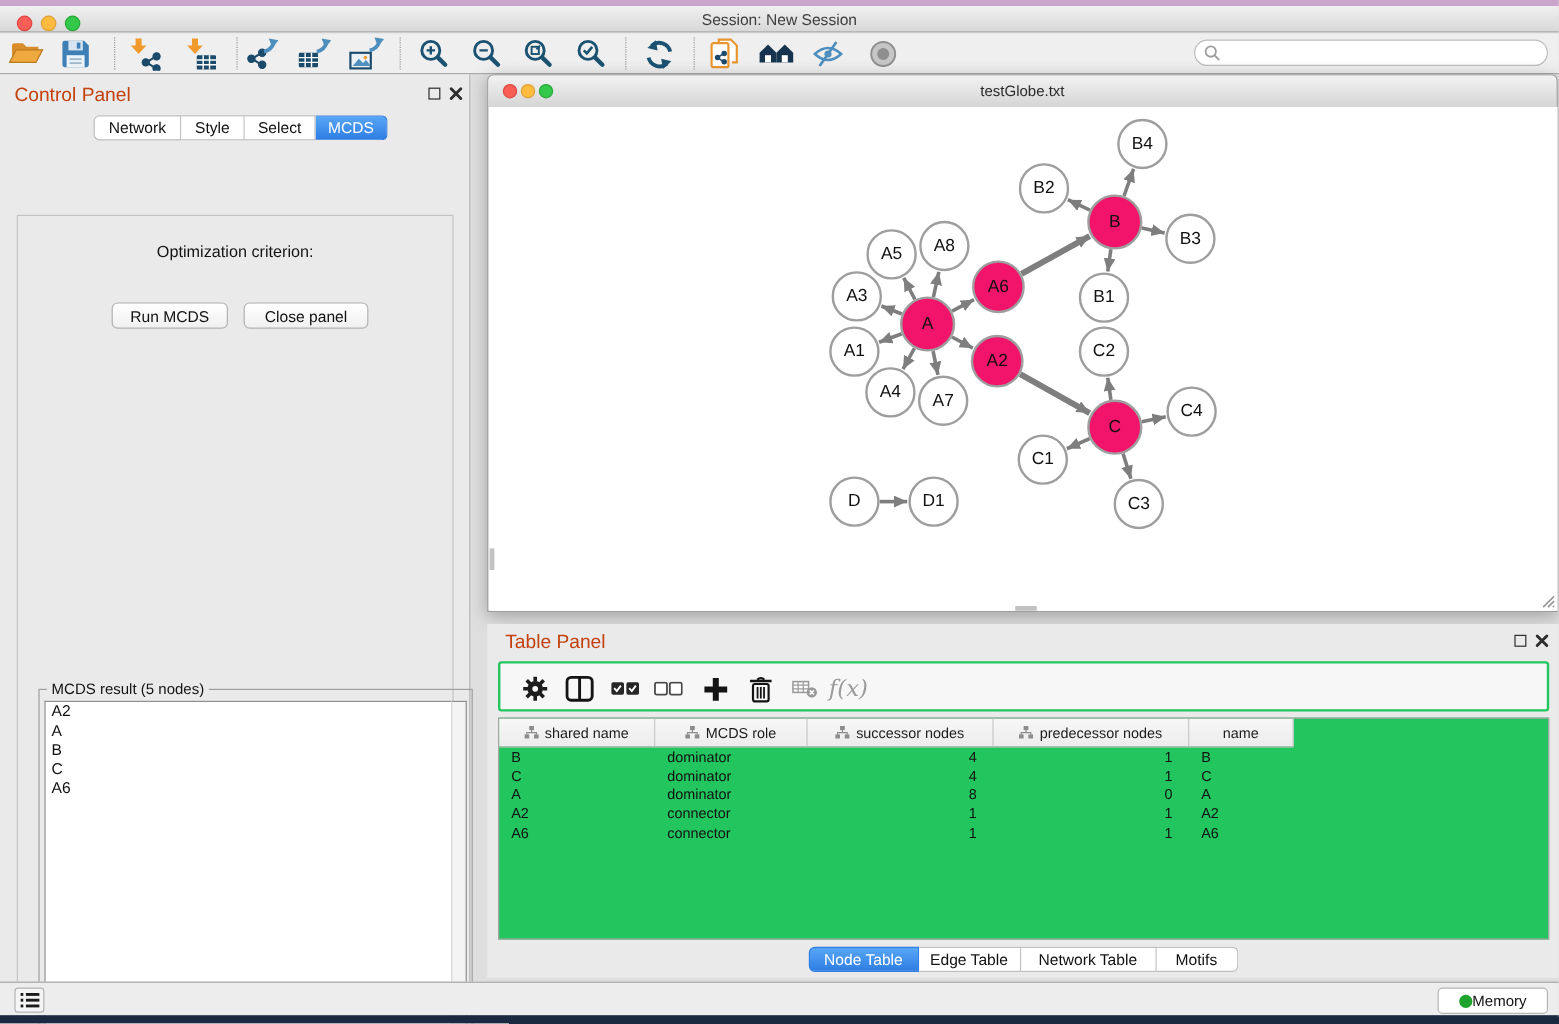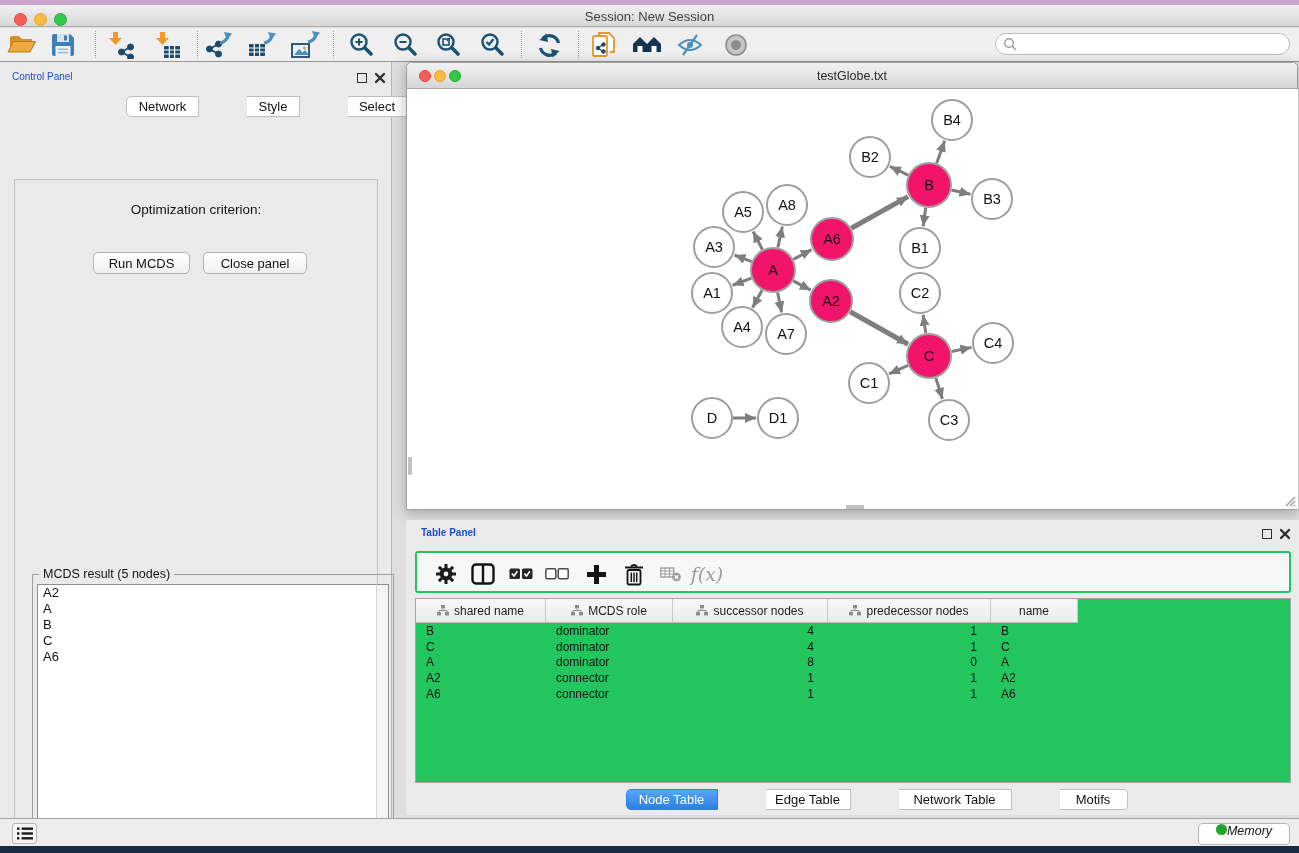--- a/index.html
+++ b/index.html
@@ -25,27 +25,27 @@
   .tb-icon { position:absolute; top:2px; width:32px; height:30px; display:flex; align-items:center; justify-content:center; cursor:pointer; }
   .tb-sep { position:absolute; top:3px; height:27px; width:0; border-left:1px dotted #9B9B9B; }
   .searchbox { position:absolute; left:995px; top:5px; width:295px; height:22px; background:#FFF; border:1px solid #BDBDBD; border-radius:11px; display:flex; align-items:center; padding-left:7px; }
   .searchbox input { border:none; outline:none; background:transparent; font-size:12px; width:260px; font-family:"Liberation Sans",sans-serif; }
 
   
   .content-bg { position:absolute; left:0; top:62px; width:1299px; height:756px; background:#DEDEDE; }
 
   
   .control-panel { position:absolute; left:0; top:62px; width:392px; height:756px; background:#EAEAEA; border-right:1px solid #B5B5B5; }
-  .panel-title { position:absolute; left:12px; top:9px; font-size:10px; color:#1d4ed8; }
+  .panel-title { position:absolute; left:12px; top:9px; font-size:16px; color:#c2410c; }
   .float-icon { position:absolute; top:11px; width:10px; height:10px; border:1.6px solid #2E2E2E; background:transparent; cursor:pointer; }
   .close-icon { position:absolute; top:10px; width:12px; height:12px; cursor:pointer; }
 
   .seg-tabs { position:absolute; display:flex; }
   .seg-tab { height:21px; background:#FFF; border:1px solid #BFBFBF; border-left:none; font-size:13px; color:#111;
-    display:flex; align-items:center; justify-content:center; cursor:pointer;margin-left:48px; }
+    display:flex; align-items:center; justify-content:center; cursor:pointer; }
   .seg-tab:first-child { border-left:1px solid #BFBFBF; border-radius:5px 0 0 5px; }
   .seg-tab:last-child { border-radius:0 5px 5px 0; }
   .seg-tab.active { background:linear-gradient(#58A6F6,#2E7EE4); border-color:#2E7EE4; color:#FFF; }
 
   .cp-box { position:absolute; left:14px; top:117px; width:364px; height:683px; border:1px solid #C3C3C3; }
   .opt-label { position:absolute; left:0; width:100%; top:22px; text-align:center; font-size:13.5px; color:#141414; }
   .dropdown { position:absolute; left:28px; top:39px; width:314px; height:23px; background:#FFF; border:1px solid #ABABAB; border-radius:4px; cursor:pointer; }
   .dropdown .dd-text { position:absolute; left:10px; top:4px; font-size:13px; color:#111; }
   .dropdown .dd-step { position:absolute; right:0; top:-1px; width:21px; height:23px; border-radius:0 4px 4px 0; background:linear-gradient(#6AB1F8,#2E7EE4); }
   .btn { position:absolute; height:22px; background:linear-gradient(#FFF,#F0F0F0); border:1px solid #B3B3B3; border-radius:5px;
@@ -85,21 +85,21 @@
   .td.l { text-align:left; padding-left:10px; }
   .td.r { text-align:right; padding-right:14px; }
 
   .tp-tabs-row { position:absolute; left:0; right:0; top:269px; display:flex; justify-content:center; }
 
   
   .statusbar { position:absolute; left:0; top:818px; width:1299px; height:28px; background:#EDEDED; border-top:1px solid #A5A5A5; }
   .menu-btn { position:absolute; left:12px; top:4px; width:25px; height:21px; background:#F5F5F5; border:1px solid #B5B5B5; border-radius:3px;
     display:flex; align-items:center; justify-content:center; cursor:pointer; }
   .memory-btn { position:absolute; right:9px; top:4px; width:92px; height:22px; background:#FFF; border:1px solid #B5B5B5; border-radius:4px;
-    display:flex; justify-content:center; gap:0; cursor:pointer;font-style:italic; }
+    display:flex; align-items:center; justify-content:center; gap:0; cursor:pointer; }
   .memory-dot { width:11px; height:11px; border-radius:50%; background:#1FA32C; }
   .memory-btn span.lbl { font-size:12.5px; color:#111; }
 
   svg text { font-family:"Liberation Sans", sans-serif; }
 </style>
 </head>
 <body>
 
 <div id="screen">
   <div class="wall-top"></div>
@@ -382,21 +382,21 @@
       </svg>
       <div class="grip-left"></div>
       <div class="grip-bottom"></div>
     </div>
     <svg class="resize-corner" viewBox="0 0 13 13">
       <path d="M12 3 L3 12 M12 7 L7 12 M12 11 L11 12" stroke="#9A9A9A" stroke-width="1.4"></path>
     </svg>
   </div>
 
   <div class="table-panel">
-    <div class="panel-title" style="left:15px; top:7px;font-weight:bold;">Table Panel</div>
+    <div class="panel-title" style="left:15px; top:7px;">Table Panel</div>
     <div class="float-icon" style="left:856px; top:9px;"></div>
     <svg class="close-icon" style="left:873px; top:8px;" viewBox="0 0 12 12">
       <path d="M2 2 L10 10 M10 2 L2 10" stroke="#2E2E2E" stroke-width="2.4" stroke-linecap="round"></path>
     </svg>
 
     <div class="tp-toolbar">
       <div class="tp-icon" style="left:13px">
         <svg width="24" height="24" viewBox="0 0 24 24">
           <g stroke="#1C1C1C" stroke-width="3">
             <line x1="12" y1="2" x2="12" y2="6"></line>

